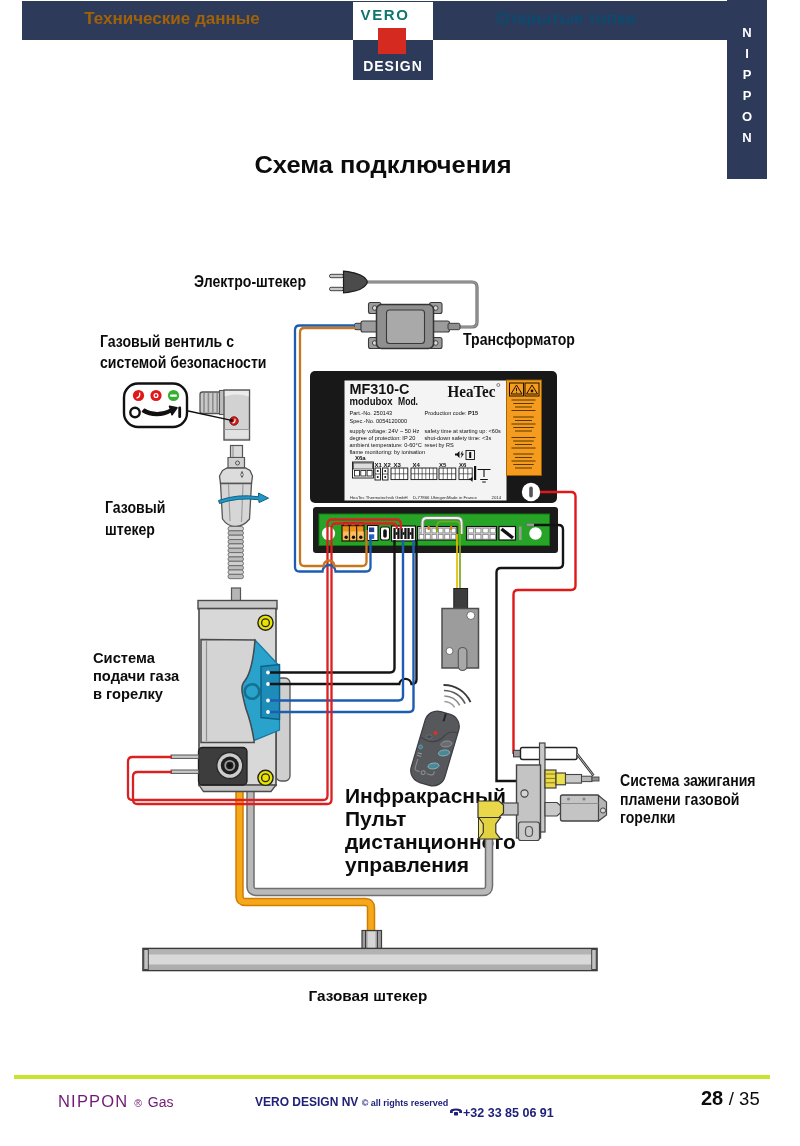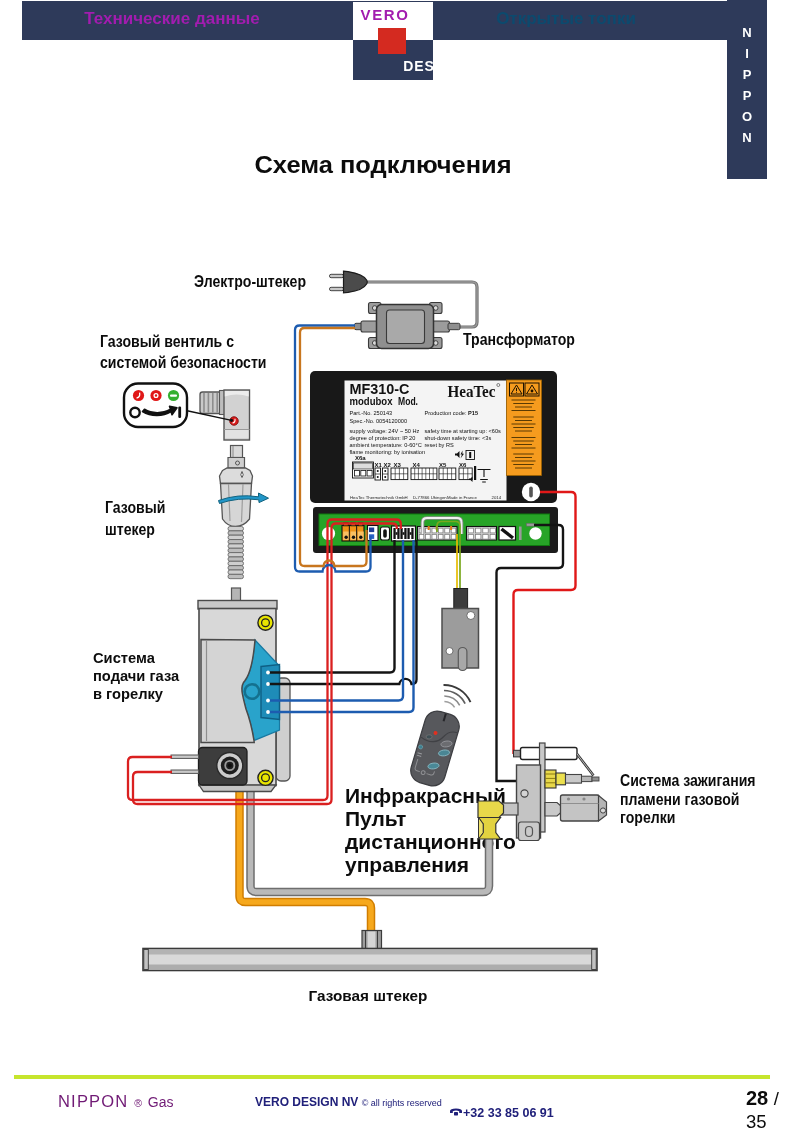--- a/index.html
+++ b/index.html
@@ -7,48 +7,48 @@
 .abs{position:absolute;}
 .lbl{position:absolute;font-weight:bold;font-size:15px;color:#0c0c0c;line-height:16.5px;white-space:nowrap;}
 .c88{font-size:16px;transform:scaleX(0.88);transform-origin:0 0;}
 </style>
 </head>
 <body>
 
 <div class="abs" style="left:22px;top:1px;width:745px;height:38.5px;background:#2e3a5a;"></div>
 <div class="abs" style="left:727px;top:0px;width:40px;height:179px;background:#2e3a5a;"></div>
 <div class="abs" style="left:727px;top:22px;width:40px;text-align:center;color:#fff;font-weight:bold;font-size:13px;line-height:21px;">N<br>I<br>P<br>P<br>O<br>N</div>
-<div class="abs" style="left:22px;top:9px;width:300px;text-align:center;color:#a21caf;font-weight:bold;font-size:17px;">Технические данные</div>
+<div class="abs" style="left:22px;top:9px;width:300px;text-align:center;color:#a16207;font-weight:bold;font-size:17px;">Технические данные</div>
 <div class="abs" style="left:466px;top:9px;width:200px;text-align:center;color:#0c4a6e;font-weight:bold;font-size:17px;">Открытые топки</div>
 
 <div class="abs" style="left:353px;top:2px;width:80px;height:38px;background:#fff;"></div>
 <div class="abs" style="left:353px;top:40px;width:80px;height:40px;background:#2e3a5a;"></div>
-<div class="abs" style="left:353px;top:6px;width:64px;text-align:center;color:#a21caf;font-weight:bold;font-size:15px;letter-spacing:1.6px;">VERO</div>
-<div class="abs" style="left:353px;top:58px;width:80px;text-align:center;color:#fff;font-weight:bold;font-size:14px;letter-spacing:1px;margin-left:40px;">DESIGN</div>
+<div class="abs" style="left:353px;top:6px;width:64px;text-align:center;color:#0f766e;font-weight:bold;font-size:15px;letter-spacing:1.6px;">VERO</div>
+<div class="abs" style="left:353px;top:58px;width:80px;text-align:center;color:#fff;font-weight:bold;font-size:14px;letter-spacing:1px;">DESIGN</div>
 <div class="abs" style="left:378px;top:28px;width:28px;height:26px;background:#d42a20;"></div>
 
 <div class="abs" style="left:233px;top:152px;width:300px;text-align:center;font-weight:bold;font-size:23px;color:#0c0c0c;transform:scaleX(1.107);transform-origin:50% 0;">Схема подключения</div>
 
 <div class="lbl c88" style="left:194px;top:274px;">Электро-штекер</div>
 <div class="lbl c88" style="left:463px;top:332px;">Трансформатор</div>
 <div class="lbl c88" style="left:100px;top:332px;line-height:20.5px;">Газовый вентиль с<br>системой безопасности</div>
 <div class="lbl c88" style="left:105px;top:497px;line-height:22px;">Газовый<br>штекер</div>
 <div class="lbl" style="left:93px;top:649px;font-size:14.7px;line-height:18px;">Система<br>подачи газа<br>в горелку</div>
 <div class="lbl" style="left:345px;top:784px;font-size:21px;line-height:23px;">Инфракрасный<br>Пульт<br>дистанционного<br>управления</div>
 <div class="lbl c88" style="left:620px;top:772px;line-height:18.5px;">Система зажигания<br>пламени газовой<br>горелки</div>
 <div class="lbl" style="left:268px;top:988px;width:200px;text-align:center;font-size:15.3px;">Газовая штекер</div>
 
 <div class="abs" style="left:14px;top:1075px;width:756px;height:3.5px;background:#c6e52d;"></div>
 <div class="abs" style="left:58px;top:1092px;font-size:16.5px;letter-spacing:1.2px;color:#701a75;">NIPPON <span style="font-size:10.5px;letter-spacing:0;">®</span> <span style="font-size:14px;letter-spacing:0;">Gas</span></div>
-<div class="abs" style="left:255px;top:1095px;font-size:12px;font-weight:bold;color:#20207a;">VERO DESIGN NV <span style="font-weight:normal;font-size:9px;">© all rights reserved</span></div>
+<div class="abs" style="left:255px;top:1095px;font-size:12px;font-weight:bold;color:#20207a;">VERO DESIGN NV <span style="font-weight:bold;font-size:9px;">© all rights reserved</span></div>
 <div class="abs" style="left:449px;top:1106px;font-size:12.5px;font-weight:bold;color:#20207a;"><svg width="14" height="12" viewBox="0 0 14 12" style="vertical-align:-1px;">
       <path d="M1 5 Q1 2.5 7 2.5 Q13 2.5 13 5 L13 7 L10.2 7 L10.2 5.2 Q8.7 4.6 7 4.6 Q5.3 4.6 3.8 5.2 L3.8 7 L1 7 Z" fill="#20207a"></path>
       <rect x="5" y="6" width="4" height="3.4" rx="0.6" fill="#20207a"></rect>
     </svg>+32 33 85 06 91</div>
-<div class="abs" style="left:701px;top:1087px;font-size:20px;color:#0c0c0c;margin-left:45px;"><b>28</b> <span style="font-size:18.5px;">/ 35</span></div>
+<div class="abs" style="left:701px;top:1087px;font-size:20px;color:#0c0c0c;"><b>28</b> <span style="font-size:18.5px;">/ 35</span></div>
 
 <svg class="abs" style="left:0;top:0;" width="800" height="1146" viewBox="0 0 800 1146">
 <path d="M250.5 788 L250.5 886 Q250.5 892 256.5 892 L483 892 Q489 892 489 886 L489 838" fill="none" stroke="#6e6e6e" stroke-width="8.5"></path>
 <path d="M250.5 788 L250.5 886 Q250.5 892 256.5 892 L483 892 Q489 892 489 886 L489 838" fill="none" stroke="#b9b9b9" stroke-width="5.5"></path>
 <path d="M239.5 788 L239.5 896 Q239.5 902 245.5 902 L365 902 Q371 902 371 908 L371 934" fill="none" stroke="#d07d00" stroke-width="8.5"></path>
 <path d="M239.5 788 L239.5 896 Q239.5 902 245.5 902 L365 902 Q371 902 371 908 L371 934" fill="none" stroke="#f6a81c" stroke-width="5.5"></path>
 <rect x="362" y="930.5" width="19.5" height="18.5" fill="#9d9d9d" stroke="#3c3c3c" stroke-width="1.2"></rect>
 <rect x="367.5" y="931.5" width="8" height="16.5" fill="#d6d6d6"></rect>
 <line x1="365.5" y1="931" x2="365.5" y2="948" stroke="#3c3c3c" stroke-width="1"></line>
 <line x1="377.5" y1="931" x2="377.5" y2="948" stroke="#3c3c3c" stroke-width="1"></line>

